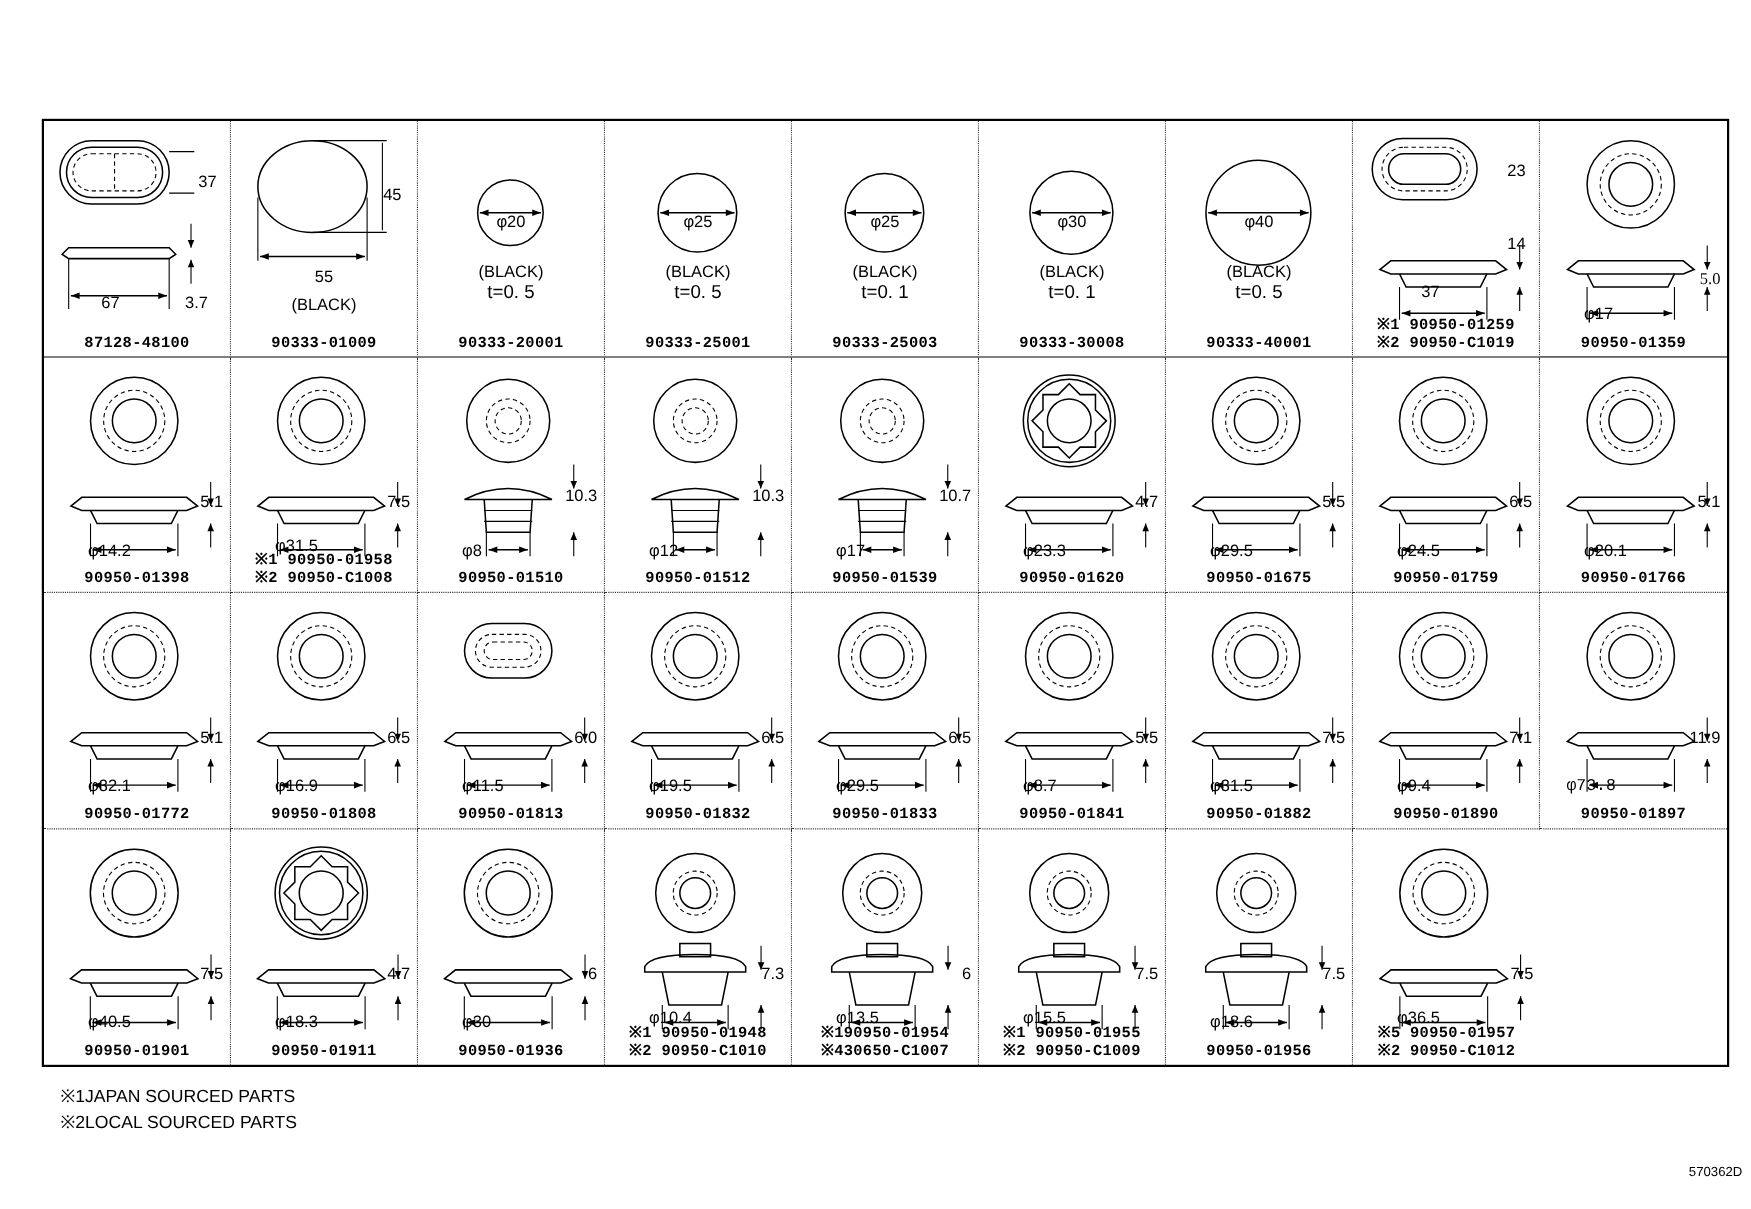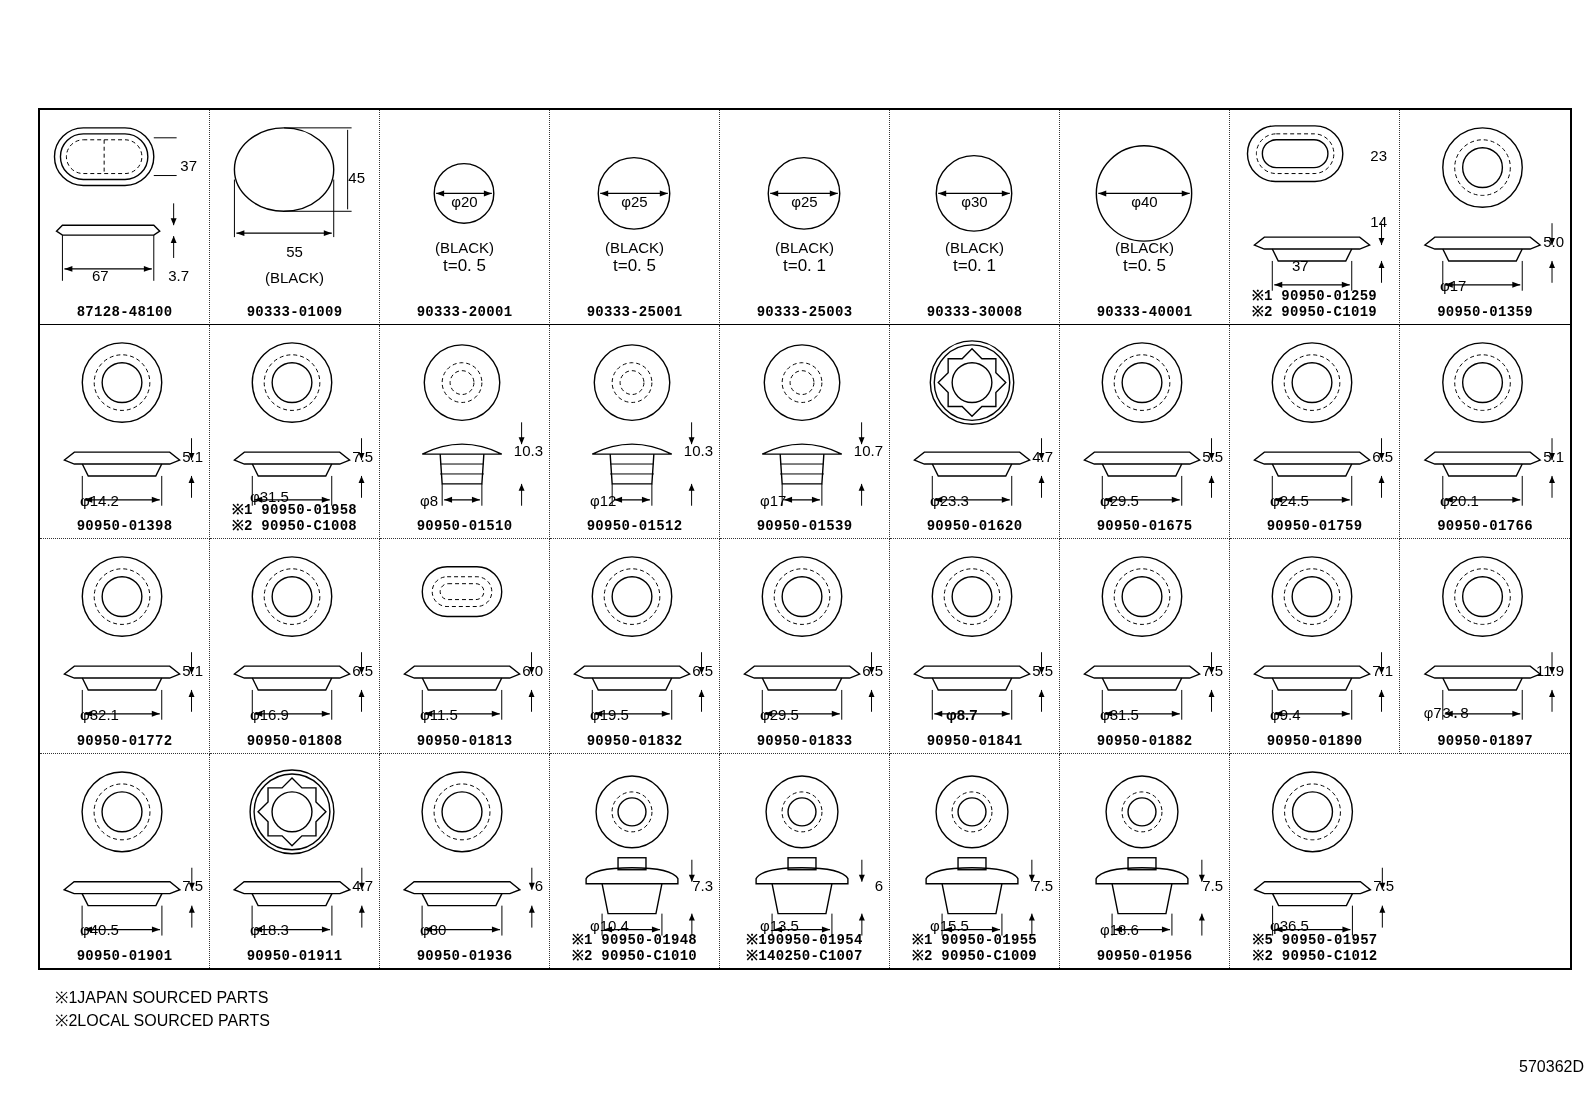--- a/index.html
+++ b/index.html
@@ -8,21 +8,21 @@
   .cell { position:relative; border-right:1px dotted #333; border-bottom:1px dotted #333; box-sizing:border-box; overflow:hidden; }
   .cell.c9 { border-right:none; }
   .cell.r4 { border-bottom:none; }
   .cell.r1 { border-bottom:1.5px solid #000; }
   .cell svg.draw { position:absolute; left:0; top:0; width:100%; height:100%; }
   .pn { position:absolute; left:0; right:0; bottom:4px; text-align:center; font-family:Liberation Mono, monospace; font-weight:bold; font-size:14px; letter-spacing:0.3px; line-height:16px; }
   .pn .row { display:block; white-space:nowrap; }
   .dim { position:absolute; font-size:15px; line-height:16px; white-space:nowrap; }
   .note { position:absolute; font-size:15px; line-height:16px; text-align:center; }
   #legend { position:absolute; left:55px; top:986px; font-size:16px; line-height:23px; }
-  #figno { position:absolute; right:8px; top:1058px; font-size:16px; }
+  #figno { position:absolute; right:8px; top:1058px; font-size:12px; }
 </style>
 </head>
 <body>
 
 <div id="grid">
     <div class="cell r1 c1">
       <svg class="draw" viewBox="0 0 165 215" preserveAspectRatio="xMidYMid meet">
         <rect x="12" y="18" width="100" height="58" rx="29" stroke="#000" fill="none" stroke-width="1.4"></rect>
         <rect x="18" y="24" width="88" height="46" rx="23" stroke="#000" fill="none" stroke-width="1.4"></rect>
         <rect x="24" y="30" width="76" height="34" rx="17" stroke="#000" fill="none" stroke-width="1" stroke-dasharray="4,3"></rect>
@@ -171,21 +171,21 @@
         <line x1="150" y1="114" x2="150" y2="136" stroke="#000"></line>
         <polygon points="147,129 153,129 150,136" fill="#000"></polygon>
         <line x1="150" y1="152" x2="150" y2="174" stroke="#000"></line>
         <polygon points="147,159 153,159 150,152" fill="#000"></polygon>
         <line x1="40" y1="152" x2="40" y2="182" stroke="#000"></line>
         <line x1="120" y1="152" x2="120" y2="182" stroke="#000"></line>
         <line x1="42" y1="176" x2="118" y2="176" stroke="#000" stroke-width="1.3"></line>
         <polygon points="42,176 50,173 50,179" fill="#000"></polygon>
         <polygon points="118,176 110,173 110,179" fill="#000"></polygon>
       </svg>
-      <div class="dim" style="right:6px;top:124px;">5.0</div>
+      <div class="dim" style="right:6px;top:136px;font-family:Liberation Serif, serif;">5.0</div>
       <div class="dim" style="left:40px;top:168px;">φ17</div>
       <div class="pn">
         <span class="row">90950-01359</span>
       </div>
     </div>
     <div class="cell r2 c1">
       <svg class="draw" viewBox="0 0 165 215" preserveAspectRatio="xMidYMid meet">
         <circle cx="80" cy="58" r="40" stroke="#000" fill="none" stroke-width="1.4"></circle>
         <circle cx="80" cy="58" r="28" stroke="#000" fill="none" stroke-width="1" stroke-dasharray="4,3"></circle>
         <circle cx="80" cy="58" r="20" stroke="#000" fill="none" stroke-width="1.4"></circle>
@@ -525,21 +525,21 @@
         <polygon points="147,129 153,129 150,136" fill="#000"></polygon>
         <line x1="150" y1="152" x2="150" y2="174" stroke="#000"></line>
         <polygon points="147,159 153,159 150,152" fill="#000"></polygon>
         <line x1="40" y1="152" x2="40" y2="182" stroke="#000"></line>
         <line x1="120" y1="152" x2="120" y2="182" stroke="#000"></line>
         <line x1="42" y1="176" x2="118" y2="176" stroke="#000" stroke-width="1.3"></line>
         <polygon points="42,176 50,173 50,179" fill="#000"></polygon>
         <polygon points="118,176 110,173 110,179" fill="#000"></polygon>
       </svg>
       <div class="dim" style="right:6px;top:124px;">5.5</div>
-      <div class="dim" style="left:56px;top:168px;font-weight:bold;">φ8.7</div>
+      <div class="dim" style="left:40px;top:168px;">φ8.7</div>
       <div class="pn">
         <span class="row">90950-01841</span>
       </div>
     </div>
     <div class="cell r3 c7">
       <svg class="draw" viewBox="0 0 165 215" preserveAspectRatio="xMidYMid meet">
         <circle cx="80" cy="58" r="40" stroke="#000" fill="none" stroke-width="1.4"></circle>
         <circle cx="80" cy="58" r="28" stroke="#000" fill="none" stroke-width="1" stroke-dasharray="4,3"></circle>
         <circle cx="80" cy="58" r="20" stroke="#000" fill="none" stroke-width="1.4"></circle>
         <path d="M22 136 L32 128 L128 128 L138 136 L128 140 L32 140 Z" stroke="#000" fill="none" stroke-width="1.4"></path>
@@ -716,21 +716,21 @@
         <line x1="50" y1="160" x2="50" y2="182" stroke="#000"></line>
         <line x1="110" y1="160" x2="110" y2="182" stroke="#000"></line>
         <line x1="52" y1="176" x2="108" y2="176" stroke="#000" stroke-width="1.3"></line>
         <polygon points="52,176 60,173 60,179" fill="#000"></polygon>
         <polygon points="108,176 100,173 100,179" fill="#000"></polygon>
       </svg>
       <div class="dim" style="right:6px;top:124px;">6</div>
       <div class="dim" style="left:40px;top:164px;">φ13.5</div>
       <div class="pn">
         <span class="row">※190950-01954</span>
-        <span class="row">※140250-C1007</span>
+        <span class="row">※430650-C1007</span>
       </div>
     </div>
     <div class="cell r4 c7">
       <svg class="draw" viewBox="0 0 165 215" preserveAspectRatio="xMidYMid meet">
         <circle cx="80" cy="58" r="36" stroke="#000" fill="none" stroke-width="1.4"></circle>
         <circle cx="80" cy="58" r="20" stroke="#000" fill="none" stroke-width="1" stroke-dasharray="4,3"></circle>
         <circle cx="80" cy="58" r="14" stroke="#000" fill="none" stroke-width="1.4"></circle>
         <path d="M34 125 Q40 114 80 114 Q120 114 126 125 L126 130 L34 130 Z" stroke="#000" fill="none" stroke-width="1.4"></path>
         <rect x="66" y="104" width="28" height="12" stroke="#000" fill="none" stroke-width="1.4"></rect>
         <path d="M50 130 L56 160 L104 160 L110 130" stroke="#000" fill="none" stroke-width="1.4"></path>

